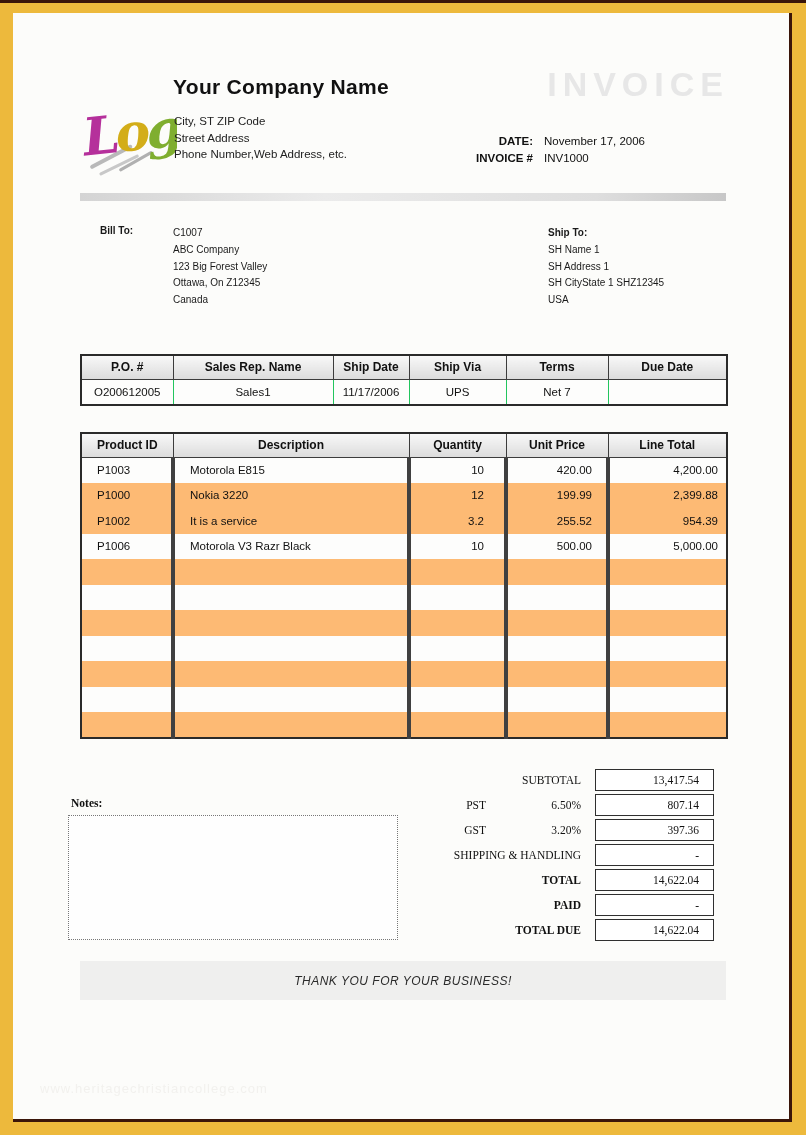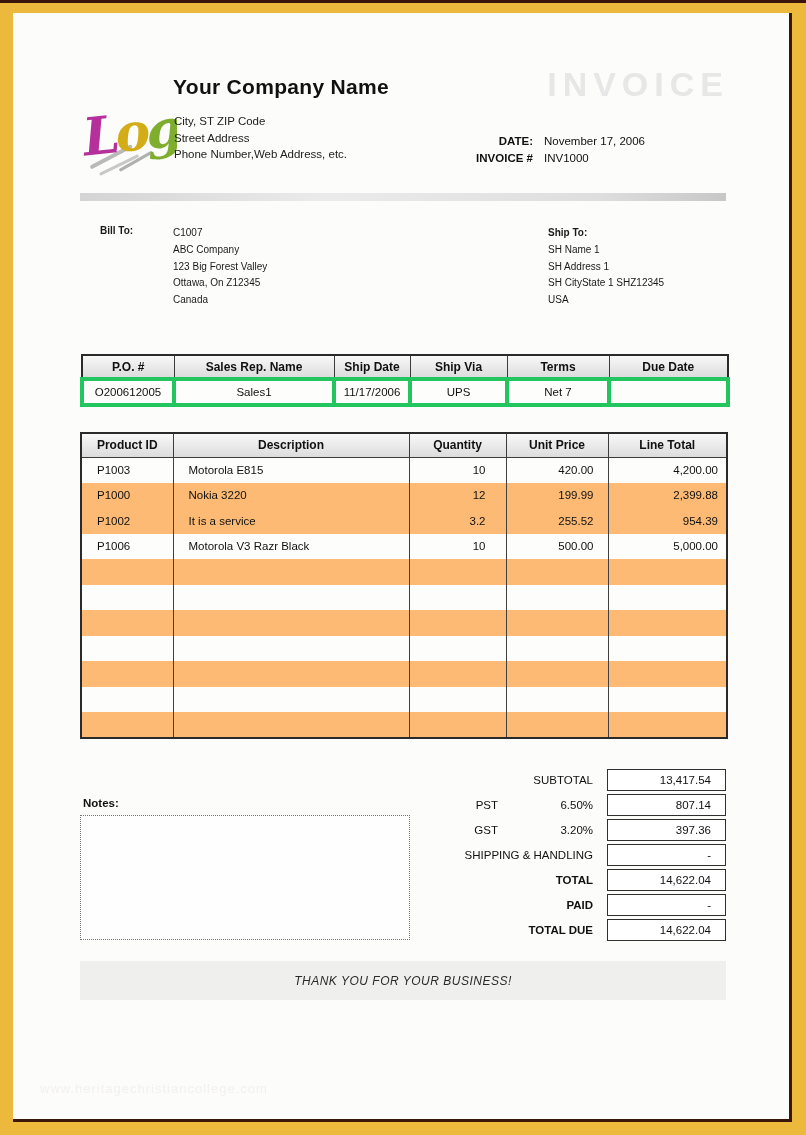--- a/index.html
+++ b/index.html
@@ -59,32 +59,32 @@
   table { border-collapse:collapse; table-layout:fixed; width:646px; background:#FDFDFC; }
   .order-table { left:67px; top:341px; }
   .items-table { left:67px; top:419px; }
   table { border:2px solid #2a2a2a; }
   th {
     background:linear-gradient(#f8f8f8,#dcdcdc);
     font-size:12px; font-weight:bold; color:#111;
     border:1px solid #3c3c3c; height:24px; text-align:center;
   }
   td { font-size:11.5px; color:#111; height:26px; vertical-align:middle; }
-  .order-table td { border:4px solid #22c55e; text-align:center; }
-  .items-table td { border-left:1px solid #404040; }
+  .order-table td { border:1px solid #22c55e; text-align:center; }
+  .items-table td { border-left:4px solid #404040; }
   .items-table td:first-child { border-left:none; }
   .items-table tr.stripe td { background:#fdba74; }
   .items-table td { height:25.5px; }
   .cell-left { text-align:left; padding-left:15px; }
   .cell-qty { text-align:right; padding-right:20px; }
   .cell-money { text-align:right; padding-right:14px; }
   .cell-total { text-align:right; padding-right:8px; }
 
   
-  .bottom-section { left:67px; top:754px; width:646px; height:184px; }
+  .bottom-section { left:55px; top:754px; width:646px; height:184px;font-family:Liberation Serif, serif; }
   .totals { position:absolute; right:0; top:0; width:646px; }
   .totals-row { display:flex; align-items:center; height:25px; font-size:11.5px; color:#111; }
   .totals-label { flex:1; text-align:right; }
   .totals-label.bold { font-weight:bold; }
   .totals-rate { flex:0 0 95px; text-align:right; }
   .totals-box {
     flex:0 0 119px; margin-left:14px; height:22px; line-height:20px;
     border:1px solid #2f2f2f; background:#fff;
     text-align:right; padding-right:14px;
   }

